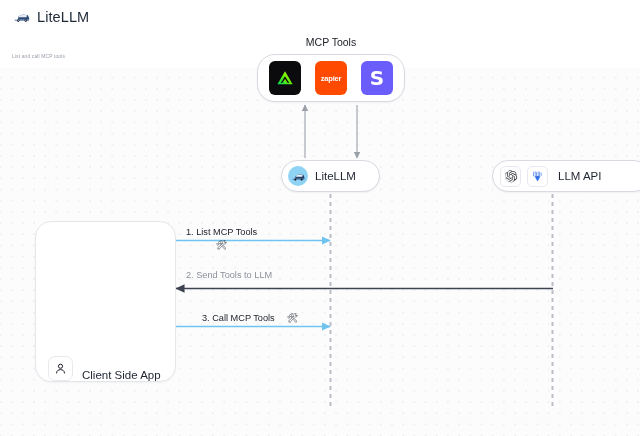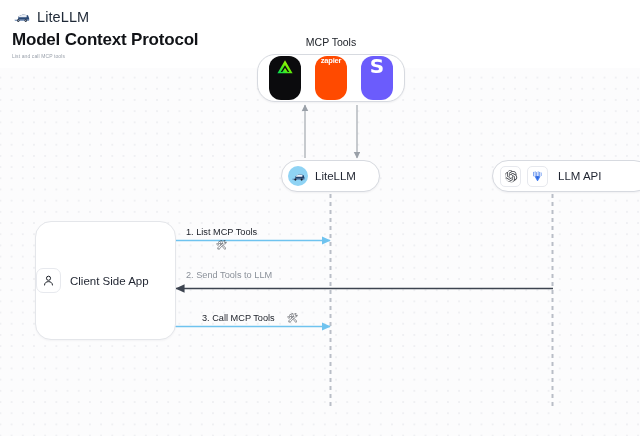--- a/index.html
+++ b/index.html
@@ -68,22 +68,22 @@
   }
   #mcp-group {
     position: absolute;
     width: 148px; height: 48px;
     border: 1px solid #d7dae0; border-radius: 18px;
     background: #ffffff;
     display: flex; align-items: center; justify-content: center; gap: 14px;
     box-shadow: 0 1px 2px rgba(16,24,40,.05);
   }
   .tool-tile {
-    width: 32px; height: 44px; border-radius: 12px;
-    display: flex; align-items: flex-start; justify-content: center;
+    width: 32px; height: 34px; border-radius: 6px;
+    display: flex; align-items: center; justify-content: center;
     overflow: hidden; flex: none;
   }
   .tool-tile.linear { background: #0b0b0d; }
   .tool-tile.zapier { background: #ff4a00; }
   .tool-tile.slack  { background: #6b5cfc; }
   .tool-tile .wordmark {
     color: #ffffff; font-size: 7.5px; font-weight: bold; letter-spacing: -.2px;
   }
   .tool-tile .bigletter {
     color: #ffffff; font-size: 20px; font-weight: bold; line-height: 1;
@@ -105,25 +105,26 @@
   #node-llmapi .icon-chip {
     width: 21px; height: 21px; border-radius: 5px;
     background: #ffffff; border: 1px solid #e7e9ee;
     display: flex; align-items: center; justify-content: center; flex: none;
   }
   #node-llmapi .node-label { font-size: 11.5px; color: #1f2430; margin-left: 4px; }
 
   
   #client-card {
     position: absolute; left: 35px; top: 153px;
-    width: 141px; height: 119px;
+    width: 141px; height: 161px;
     background: #ffffff; border: 1px solid #e4e6ea;
     border-radius: 16px;
     box-shadow: 0 1px 2px rgba(16,24,40,.04);
-    display: flex; align-items: center; gap: 9px;
+    display: flex; align-items: flex-end; gap: 9px;
+    padding-left: 12px;
   }
   #client-card .person-chip {
     width: 25px; height: 25px; border-radius: 7px;
     background: #ffffff; border: 1px solid #e7e9ee;
     display: flex; align-items: center; justify-content: center; flex: none;
   }
   #client-card .card-label { font-size: 11.5px; color: #1f2430; }
 
   
   .msg-label {
@@ -147,21 +148,20 @@
         <path d="M2 15.6 L21.8 15.6 L21.2 17 L2.6 17 Z" fill="#5f7fae"></path>
         <circle cx="7" cy="16.8" r="1.7" fill="#1e2a3a"></circle>
         <circle cx="17" cy="16.8" r="1.7" fill="#1e2a3a"></circle>
         <circle cx="7" cy="16.8" r=".7" fill="#cfd8e6"></circle>
         <circle cx="17" cy="16.8" r=".7" fill="#cfd8e6"></circle>
       </svg>
     </span>
     <span class="brand-text">LiteLLM</span>
   </div>
 
-  <div id="page-title">Model Context Protocol</div>
   <div id="page-subtitle">List and call MCP tools</div>
 
   <div id="canvas">
 
     <svg class="layer" viewBox="0 0 640 368">
       <defs>
         <marker id="ah-gray" markerWidth="7" markerHeight="7" refX="5.6" refY="3" orient="auto">
           <path d="M0,0 L6,3 L0,6 z" fill="#9aa0a8"></path>
         </marker>
         <marker id="ah-gray-rev" markerWidth="7" markerHeight="7" refX="5.6" refY="3" orient="auto">

